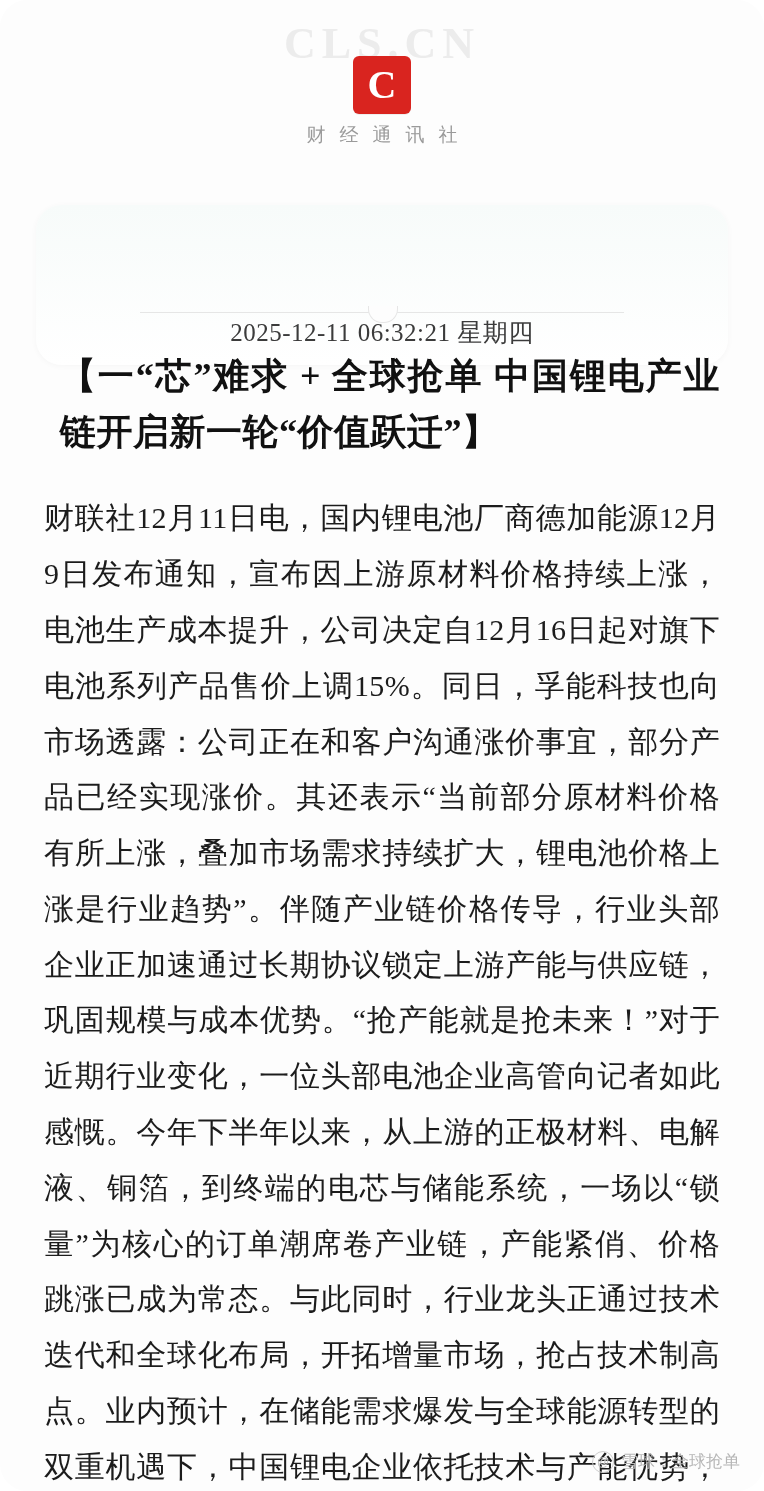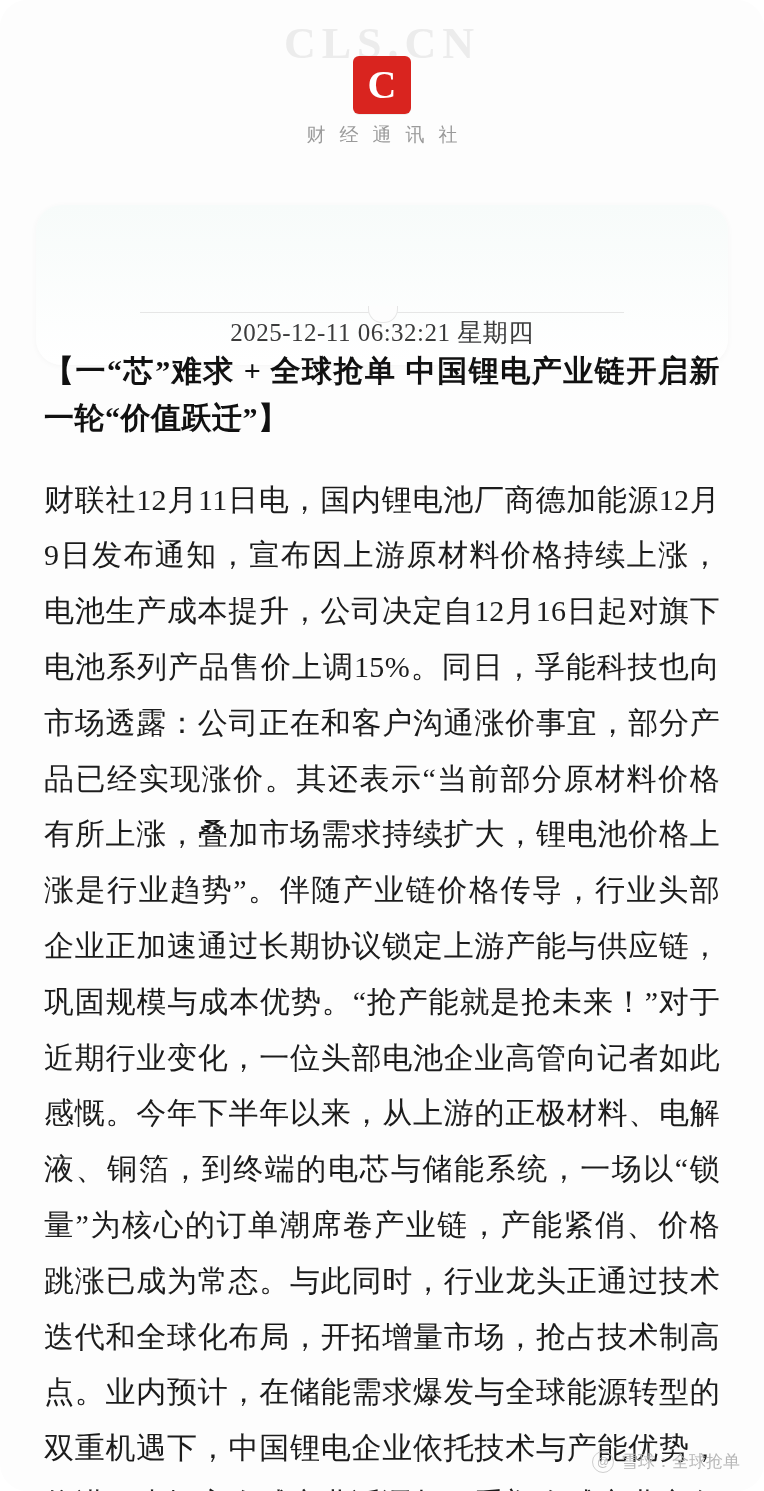--- a/index.html
+++ b/index.html
@@ -137,26 +137,26 @@
 
   
   .article {
     position: absolute;
     top: 348px;
     left: 44px;
     width: 676px;
   }
   .headline {
     font-family: "Liberation Serif", serif;
-    font-size: 30px;
+    font-size: 36px;
     font-weight: 700;
     color: #111111;
     line-height: 1.56;
     letter-spacing: 0.5px;
-    margin: 0 0 30px 0;
+    margin: 0 0 30px 16px;
     text-align: justify;
   }
   .body-text {
     font-family: "Liberation Serif", serif;
     font-size: 30px;
     color: #1c1c1c;
     line-height: 1.86;
     letter-spacing: 0.3px;
     text-align: justify;
     margin: 0;

